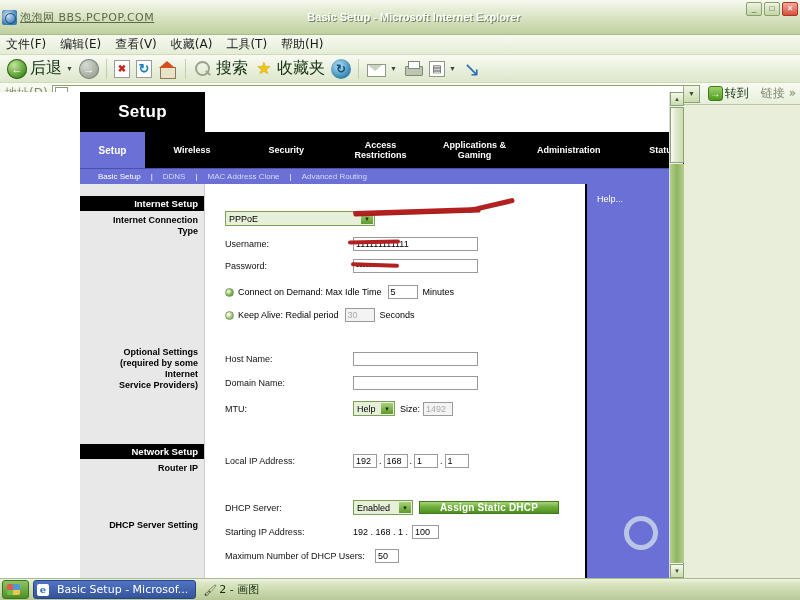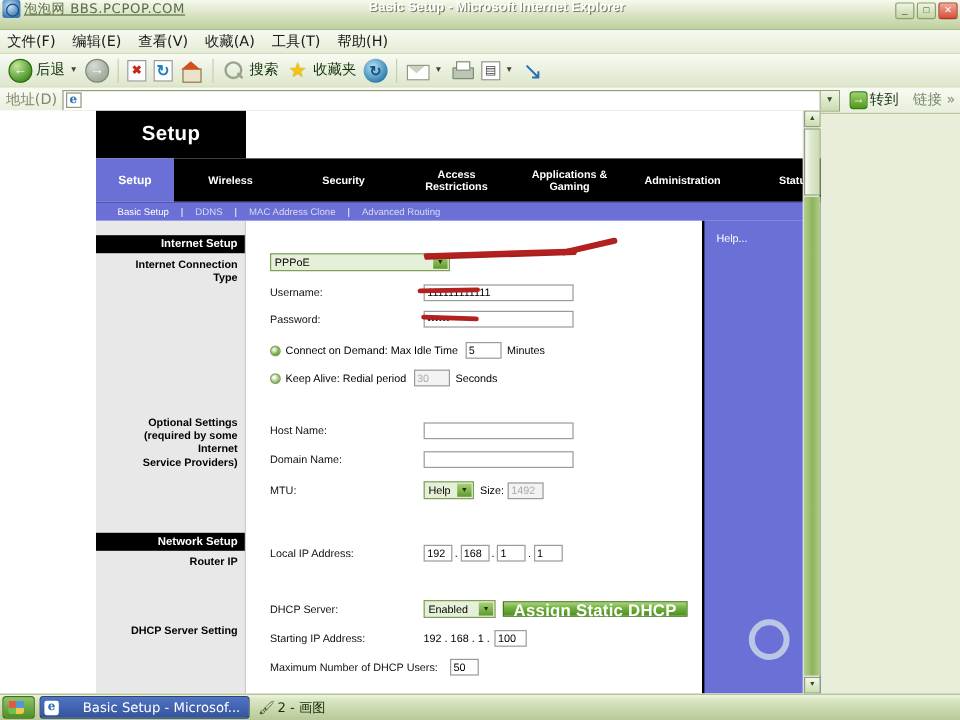--- a/index.html
+++ b/index.html
@@ -8,24 +8,24 @@
     width:800px; height:600px; overflow:hidden;
     font-family:"Liberation Sans", sans-serif;
     background:#ffffff;
     -webkit-font-smoothing:none;
   }
 
   
   .ie-window { width:800px; height:600px; position:relative; background:#e9eeda; }
 
   .titlebar {
-    height:25px; position:relative;
+    height:35px; position:relative;
     background:linear-gradient(to bottom,#f6f9ee 0%,#e2ead0 35%,#cfdcb4 70%,#bed0a0 100%);
     border-bottom:1px solid #a8bb8a;
-    display:flex; 
+    display:flex; align-items:center;
   }
   .tb-icon {
     width:15px; height:15px; margin:0 3px 0 2px; flex:none;
     background:radial-gradient(circle at 40% 35%,#cfe6f7,#3a78b5 70%);
     border-radius:2px; position:relative;
   }
   .tb-icon::after{
     content:""; position:absolute; left:3px; top:3px; width:9px; height:9px;
     border:1px solid #1b4e80; border-radius:50%;
   }
@@ -62,21 +62,21 @@
     font-size:12px; color:#1b1b1b; font-family:"DejaVu Sans", sans-serif;
     white-space:nowrap; cursor:default;
   }
 
   .toolbar {
     height:28px; background:linear-gradient(to bottom,#f9fbf3,#e7eedb 60%,#dee7cc);
     border-bottom:1px solid #cfdcb9;
     display:flex; align-items:center; padding-left:4px;
   }
   .tbitem { display:flex; align-items:center; height:24px; padding:0 3px; gap:3px; }
-  .tbitem .lbl { font-size:12px; color:#13310f; font-family:Liberation Sans, sans-serif; }
+  .tbitem .lbl { font-size:16px; color:#13310f; font-family:Liberation Sans, sans-serif; }
   .tbsep { width:1px; height:20px; background:#c3d0ac; margin:0 4px; }
   .ic { width:20px; height:20px; position:relative; flex:none; }
   .ic-back  { background:radial-gradient(circle at 35% 30%,#c3e59a,#3f8c1e 75%); border-radius:50%; box-shadow:inset 0 0 0 1px #2c6a12; }
   .ic-fwd   { background:radial-gradient(circle at 35% 30%,#d8dcd3,#9aa494 75%); border-radius:50%; box-shadow:inset 0 0 0 1px #7d8878; }
   .arr { position:absolute; left:50%; top:50%; transform:translate(-50%,-50%); color:#fff; font-size:11px; line-height:1; font-weight:bold; }
 
   .ic-stop { width:16px;height:18px;background:#fdfdfd;border:1px solid #9b9b9b; }
   .ic-stop::after{ content:"\2716"; position:absolute; inset:0; display:flex;align-items:center;justify-content:center;color:#c5281c;font-size:10px;font-weight:bold;}
   .ic-refresh { width:16px;height:18px;background:#fdfdfd;border:1px solid #9b9b9b;}
   .ic-refresh::after{ content:"\21BB"; position:absolute; inset:0; display:flex;align-items:center;justify-content:center;color:#1a7fc1;font-size:13px;font-weight:bold;}
@@ -264,21 +264,21 @@
   .radio {
     width:9px;height:9px;border-radius:50%;flex:none;margin-right:4px;
     border:1px solid #7f9e5a;
     background:radial-gradient(circle at 35% 35%,#ffffff 10%,#9bc373 60%,#5d8f35);
   }
   .dot-green { background:radial-gradient(circle at 35% 35%,#eef7e4 10%,#7fb44e 55%,#3f7a14); }
 
   .btn-green {
     height:13px; border:1px solid #3f7a16;
     background:linear-gradient(to bottom,#a8d57c 0%,#6faf3b 45%,#4e8f21 100%);
-    color:#ffffff; font-size:14px; font-weight:bold;
+    color:#ffffff; font-size:10px; font-weight:bold;
     display:inline-flex; align-items:center; justify-content:center;
     padding:0 8px; min-width:140px; letter-spacing:.2px;
   }
 
   .dotsep { font-size:9px; color:#000; padding:0 2px; }
   .statictxt { font-size:9px; color:#000; }
   .unit { font-size:9px; color:#000; margin-left:5px; }
 
   .helptext { font-size:9px; color:#ffffff; padding:10px 0 0 10px; }
 
@@ -333,21 +333,21 @@
       #ddd;
     border-radius:2px; position:relative; overflow:hidden;
   }
   .start .flag::after{
     content:""; position:absolute; left:0; bottom:0; width:100%; height:50%;
     background:linear-gradient(to right,#6dbf52 0 50%, #efc74a 50% 100%);
   }
   .tbtask {
     height:19px; border-radius:3px; padding:0 7px 0 3px; max-width:185px;
     background:linear-gradient(to bottom,#4f74c4,#35539c);
-    border:1px solid #2b4480; display:flex; align-items:center; gap:20px;
+    border:1px solid #2b4480; display:flex; align-items:center; gap:8px;
   }
   .tbtask .ticon{ width:12px;height:12px;flex:none;background:#fff;border-radius:2px;position:relative;}
   .tbtask .ticon::after{content:"e";position:absolute;inset:0;display:flex;align-items:center;justify-content:center;font-size:10px;color:#2b6fb5;font-weight:bold;font-family:"DejaVu Serif",serif;}
   .tbtask .tlbl{ font-size:11px;color:#fff;white-space:nowrap;overflow:hidden;text-overflow:ellipsis;font-family:"DejaVu Sans",sans-serif;}
   .tbtask2 {
     height:19px; padding:0 6px 0 3px; display:flex; align-items:center; gap:4px;
   }
   .tbtask2 .ticon2 { width:12px;height:12px;flex:none;position:relative;color:#3a4a2e;font-size:11px;line-height:12px;}
   .tbtask2 .tlbl2{ font-size:11px;color:#15300d;white-space:nowrap;font-family:"DejaVu Sans",sans-serif;}
 </style>

